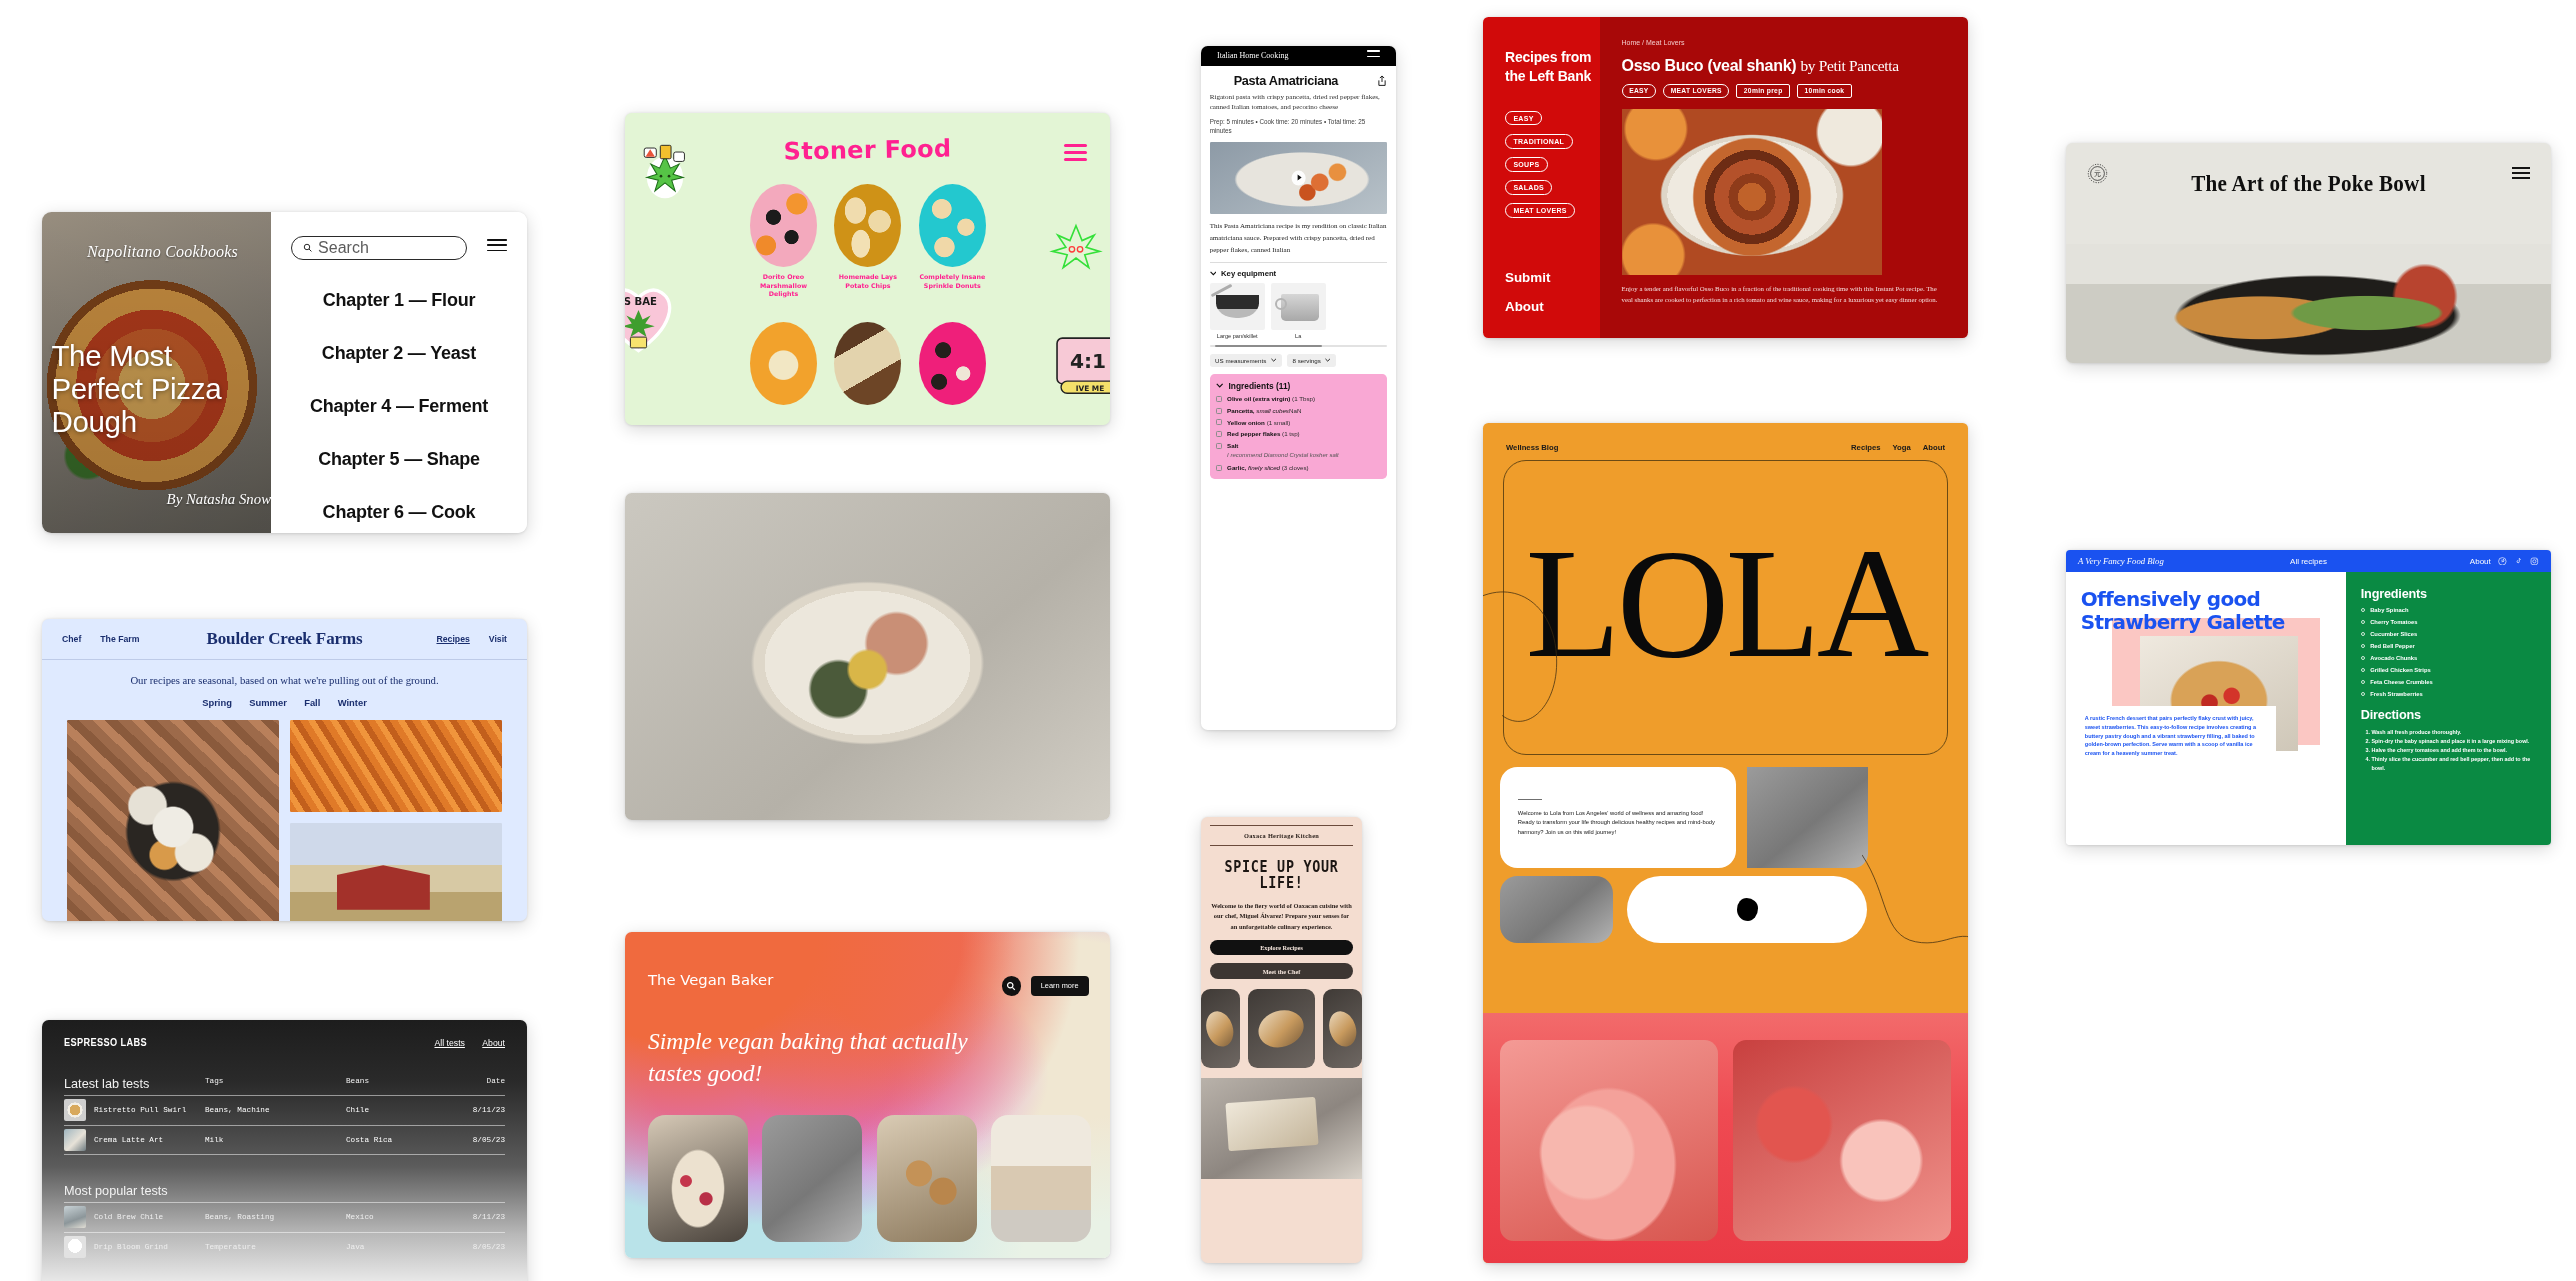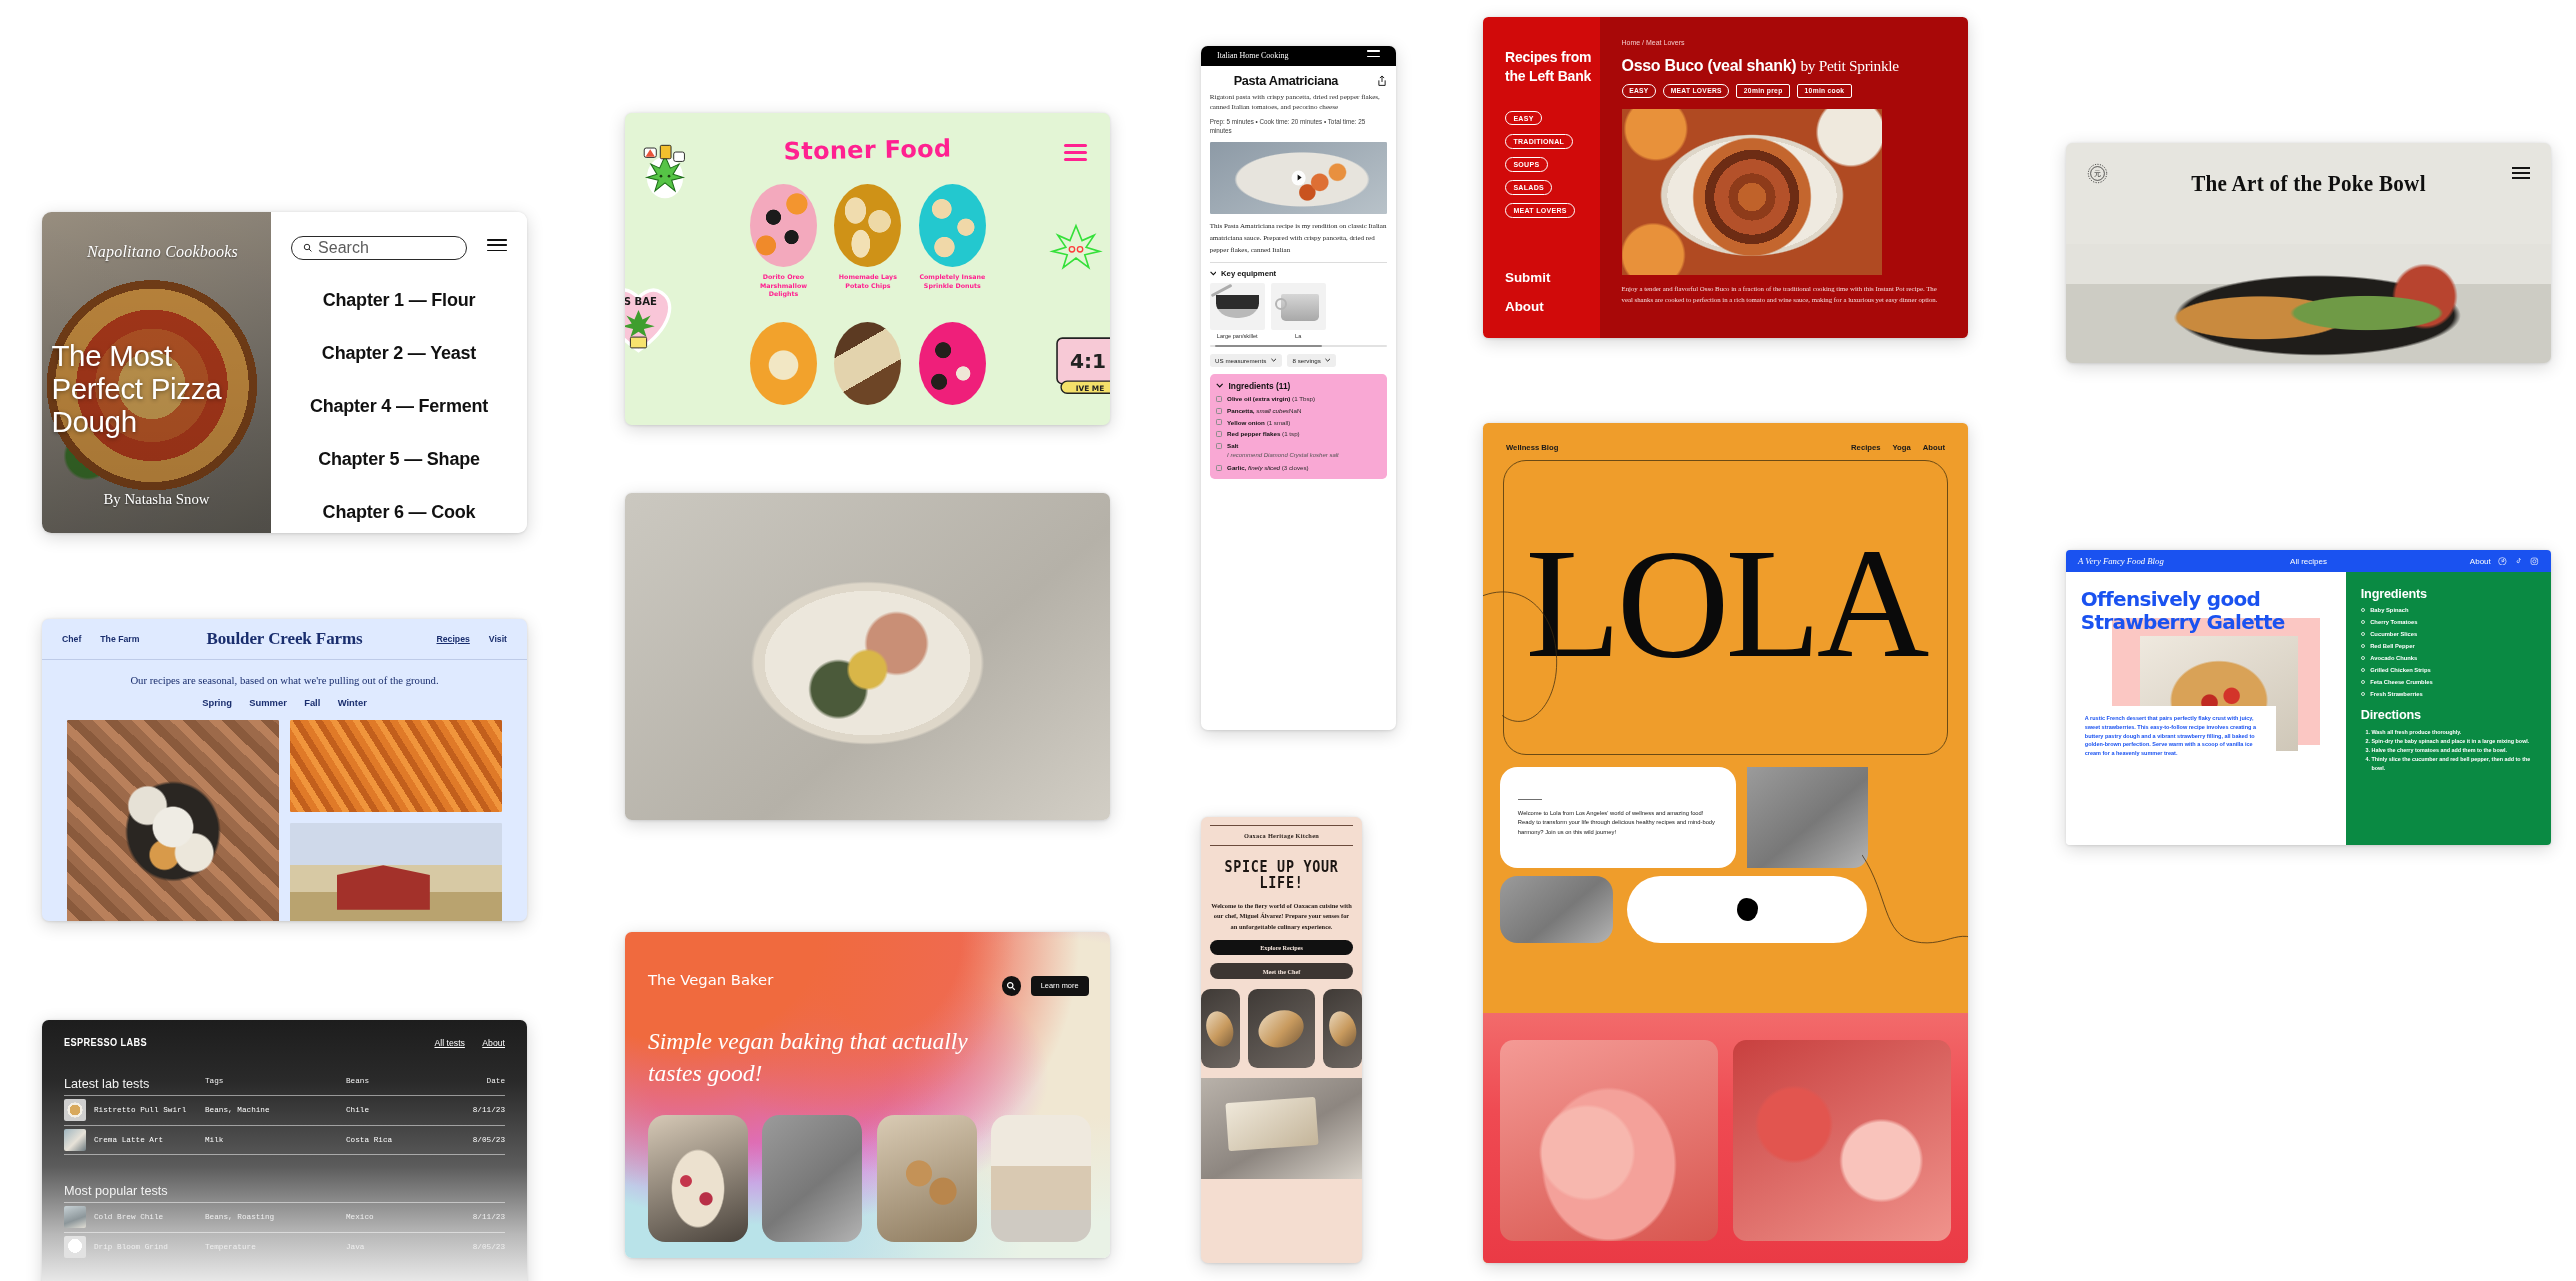--- a/index.html
+++ b/index.html
@@ -79,22 +79,22 @@
   
   #c-pizza { left:42px; top:212px; width:485px; height:321px; }
   #c-pizza .cover { position:absolute; left:0; top:0; width:229px; height:100%; }
   #c-pizza .cover .veil{ position:absolute; inset:0; background:linear-gradient(180deg,rgba(0,0,0,.18),rgba(0,0,0,.28)); }
   #c-pizza .brand { position:absolute; top:31px; left:12px; right:0; text-align:center;
      font-family:"Liberation Serif", serif; font-style:italic; color:#fff; font-size:16px; letter-spacing:0.2px;
      text-shadow:0 0.7px 2px rgba(0,0,0,.5); }
   #c-pizza .bigtitle { position:absolute; top:127px; left:9.4px; right:9.4px;
      color:#fff; font-size:29.5px; font-weight:400; line-height:1.12; letter-spacing:-0.3px;
      text-shadow:0 1.3px 4px rgba(0,0,0,.45); }
-  #c-pizza .author { position:absolute; bottom:25.5px; left:0; right:0; text-align:center;
-     font-family:"Liberation Serif", serif; color:#fff; font-size:14.8px;
+  #c-pizza .author { position:absolute; bottom:25.5px; left:0; right:0; text-align:right;
+     font-family:"Liberation Serif", serif; font-style:italic; color:#fff; font-size:14.8px;
      text-shadow:0 0.7px 2px rgba(0,0,0,.5); }
   #c-pizza .right { position:absolute; left:229px; top:0; right:0; bottom:0; background:#fff; }
   #c-pizza .searchbar { position:absolute; left:20px; top:24px; width:176px; height:24px;
      border:1px solid #2a2a2a; border-radius:13.4px; display:flex; align-items:center; gap:6px; padding:0 10.7px; }
   #c-pizza .searchbar .sv { font-size:16px; color:#5c5c5c; }
   #c-pizza .burger { position:absolute; right:20px; top:27px; width:20px; }
   #c-pizza .chapters { position:absolute; left:0; right:0; top:78px; text-align:center; }
   #c-pizza .chapters .ch { font-size:18px; font-weight:700; color:#111; margin-bottom:32px; letter-spacing:-0.2px; }
 
   
@@ -689,21 +689,21 @@
       </div>
       <div class="bottomnav">
         <div>Submit</div>
         <div>About</div>
       </div>
     </div>
     <div class="main">
       <div class="crumb">Home  /  Meat Lovers</div>
       <div class="rtitle">
         <span>Osso Buco (veal shank)</span>
-        <span class="by">by Petit Sprinkle</span>
+        <span class="by">by Petit Pancetta</span>
       </div>
       <div class="chips">
         <span class="chip round">EASY</span>
         <span class="chip round">MEAT LOVERS</span>
         <span class="chip sq">20min prep</span>
         <span class="chip sq">10min cook</span>
       </div>
       <div class="hero ph ph-osso"></div>
       <div class="desc">Enjoy a tender and flavorful Osso Buco in a fraction of the traditional cooking time with this Instant Pot recipe. The veal shanks are cooked to perfection in a rich tomato and wine sauce, making for a luxurious yet easy dinner option.</div>
     </div>

